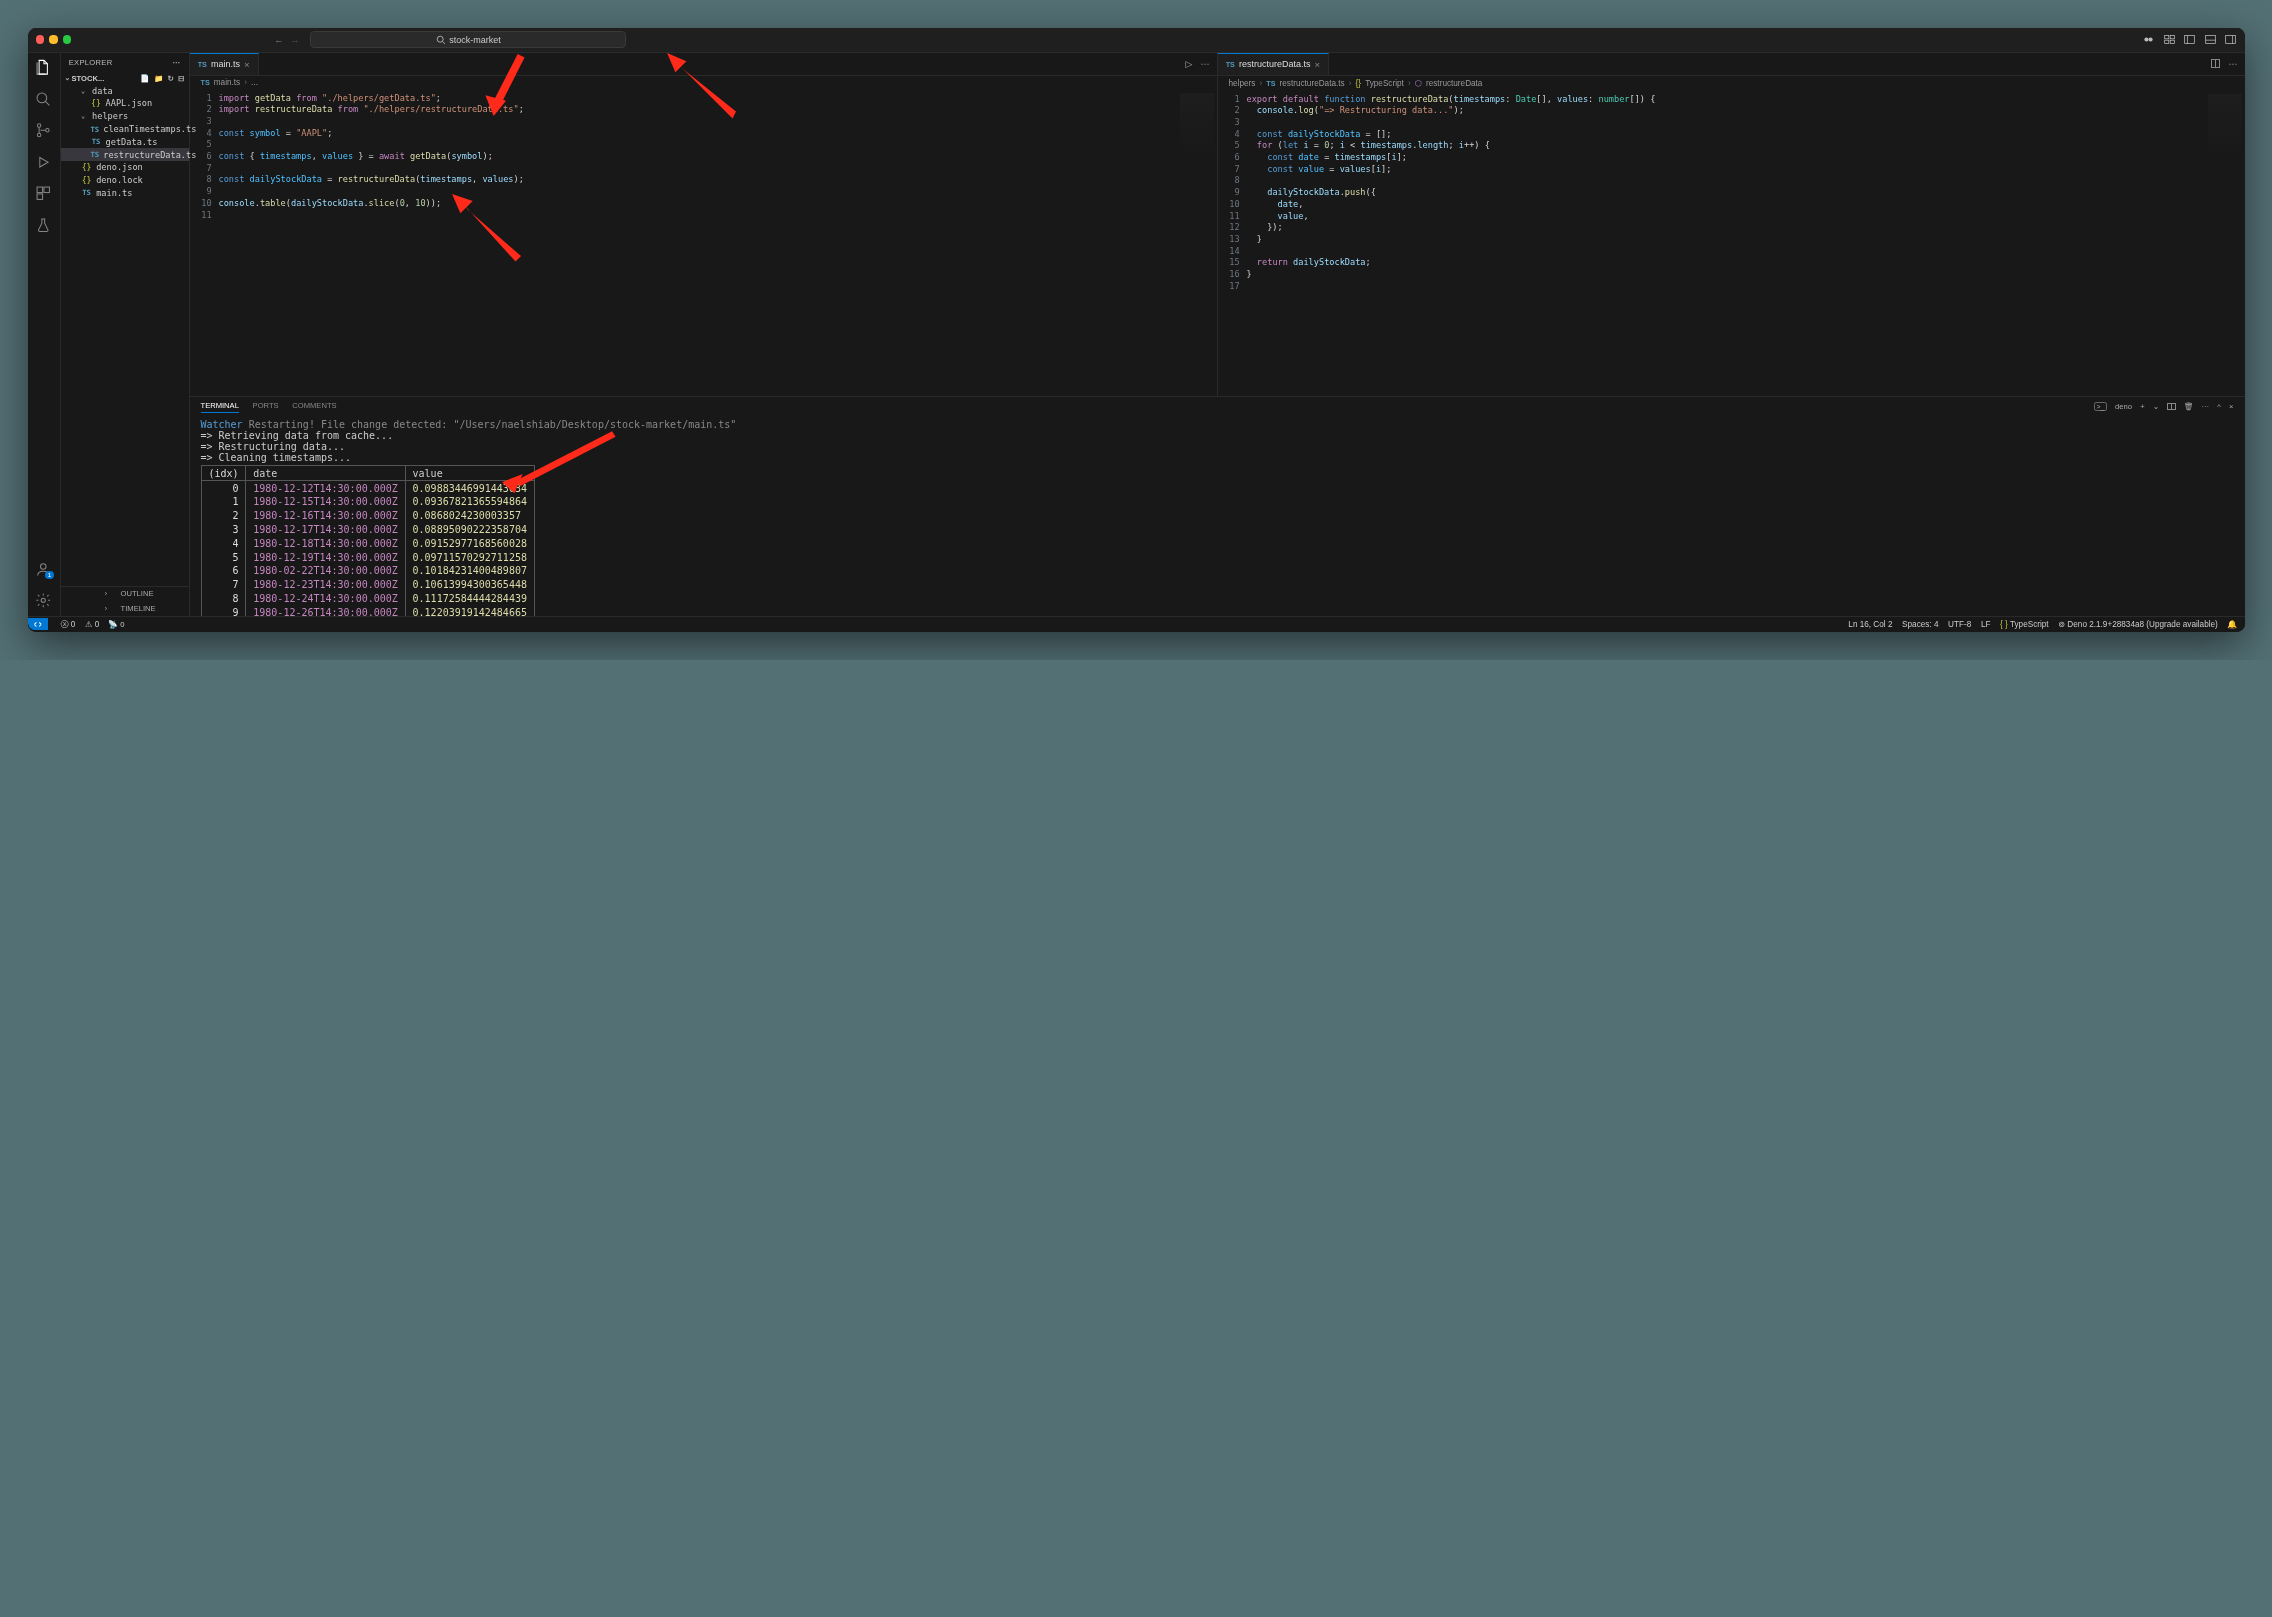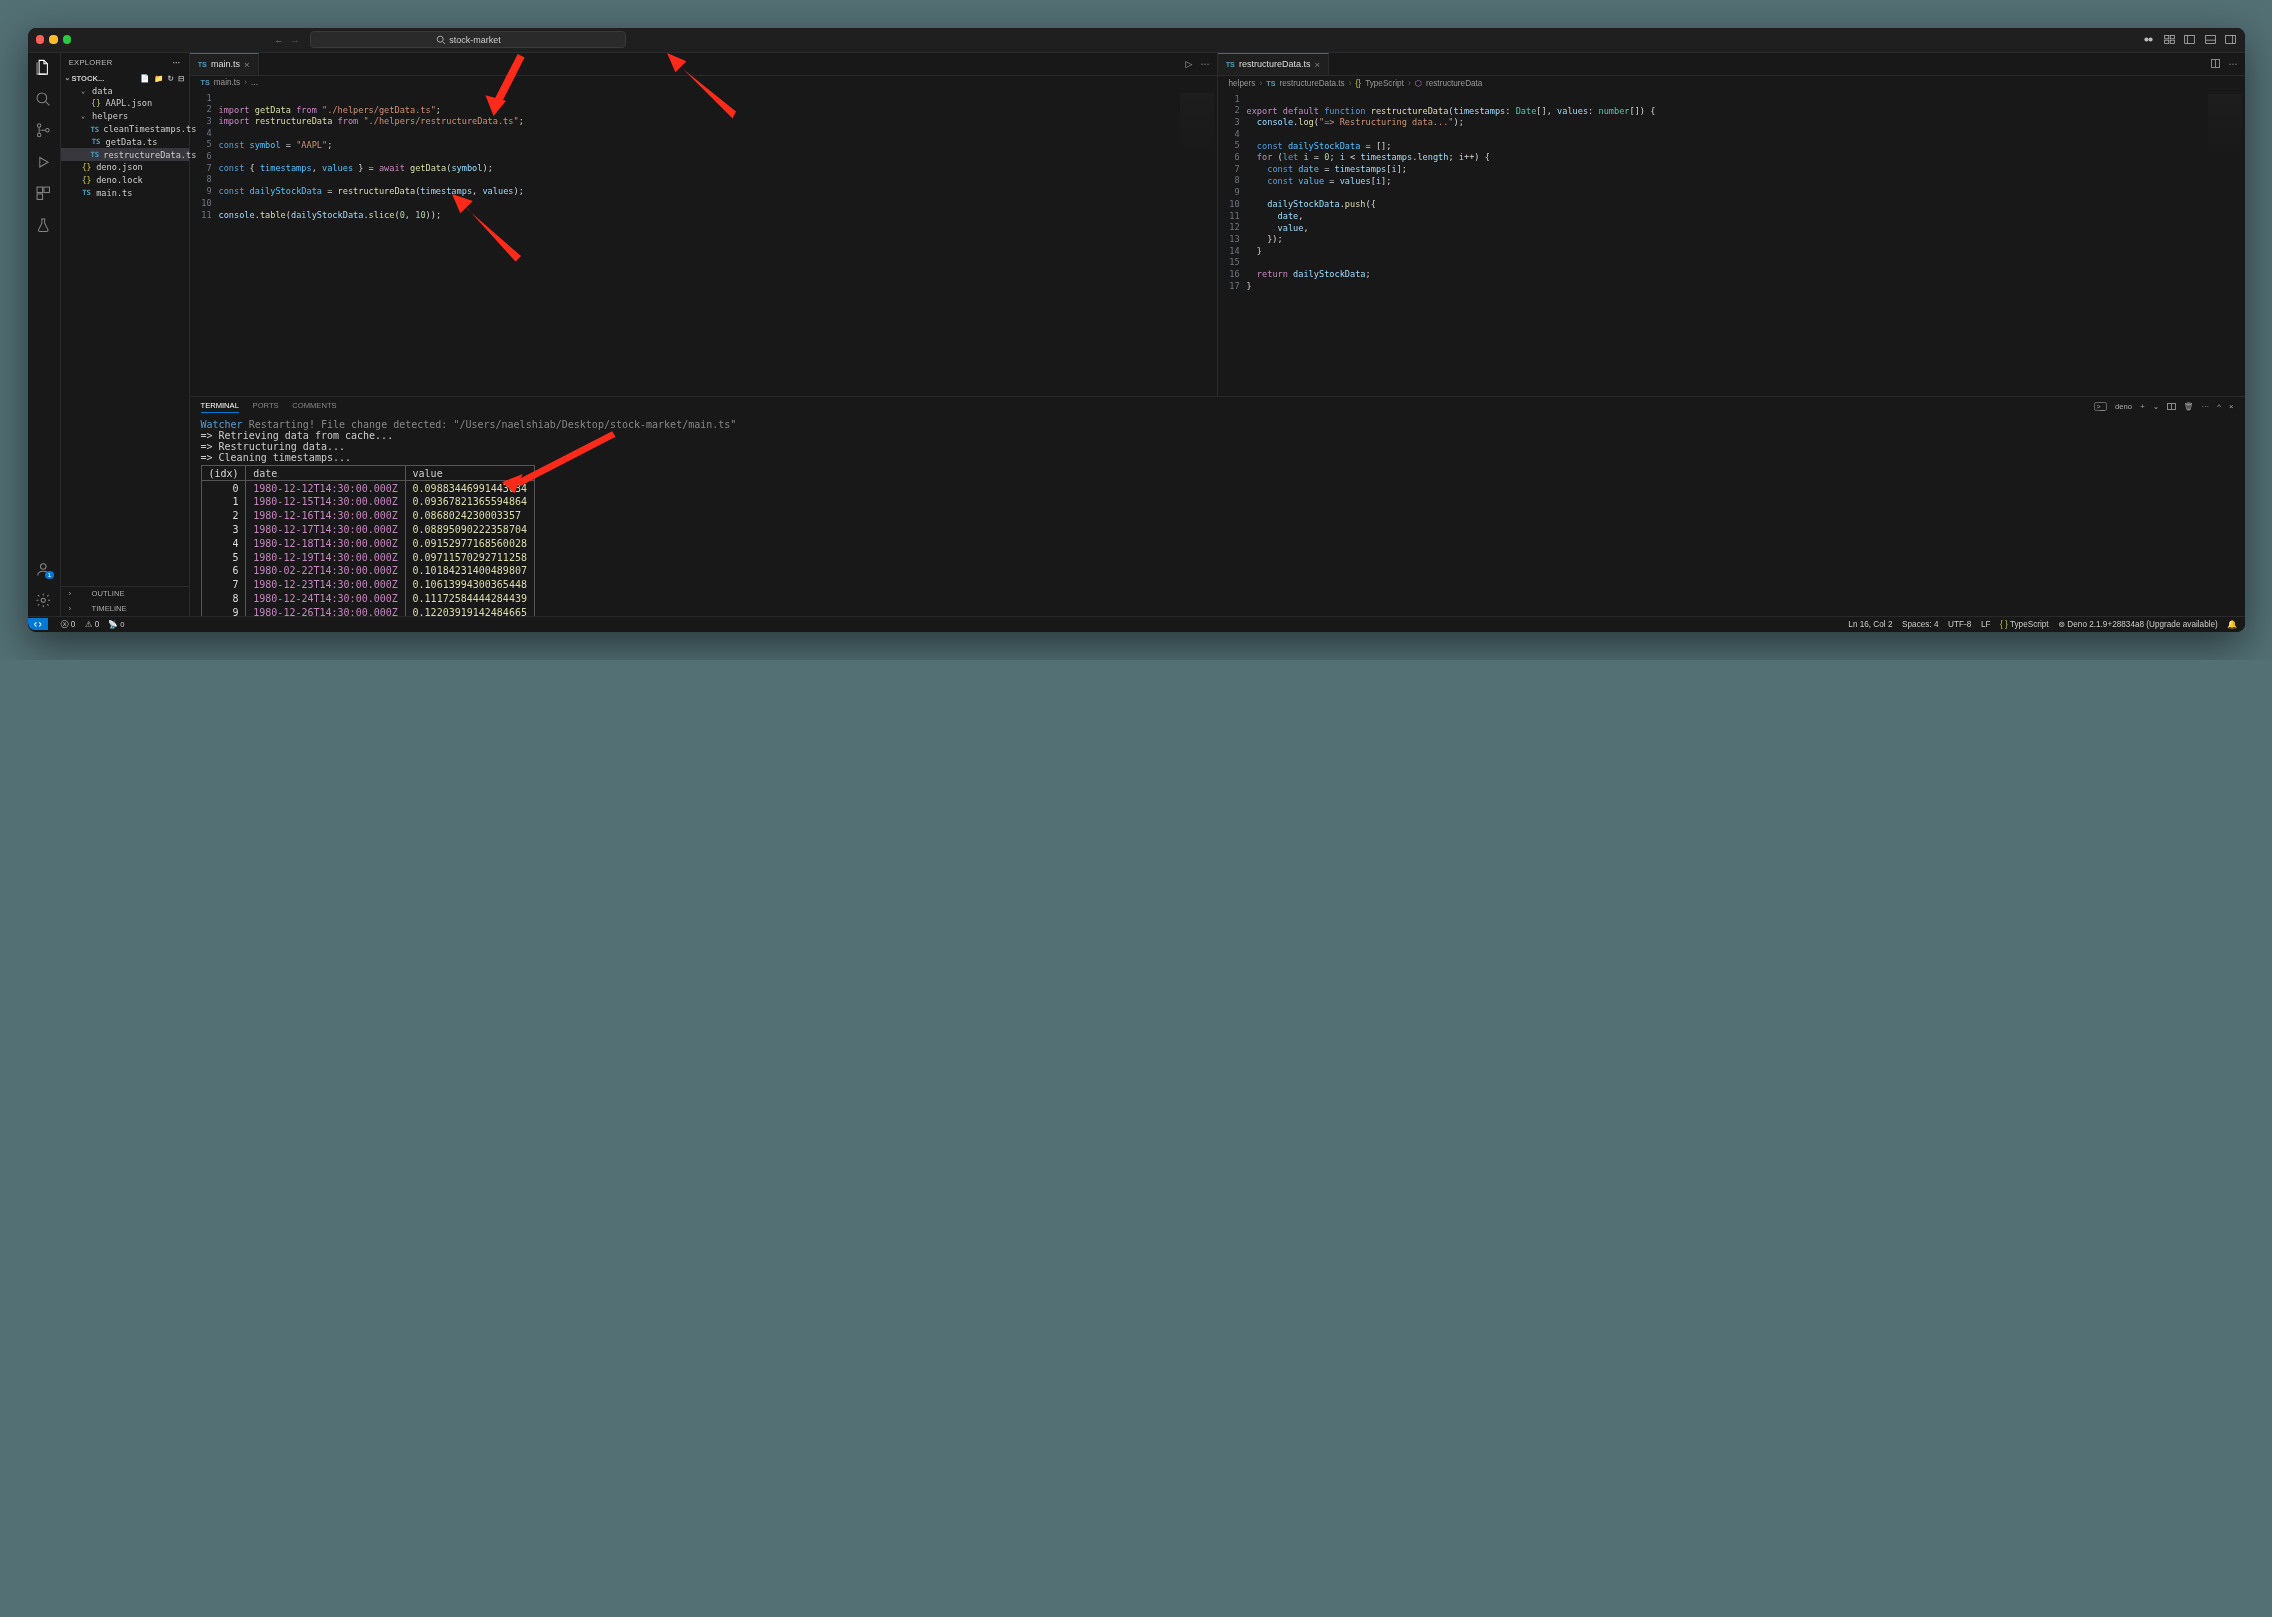--- a/index.html
+++ b/index.html
@@ -104,40 +104,40 @@
   }
   .tree-item.folder { padding-left: 6.9px; }
   .tree-item.nested-1 { padding-left: 20.6px; }
   .tree-item.nested-2 { padding-left: 30px; }
   .tree-item.selected { background:#37373d; }
   .tree-item .icon-slot { width:11px; display:flex; justify-content:center; }
   .chev { color:#aaa; font-size:6.9px; width:6.9px; }
   .ts-badge { color:#519aba; font-weight:bold; font-size:7.2px;}
   .json-badge { color:#cbcb41; font-size:8.2px;}
   .sidebar-bottom { margin-top:auto; border-top:0.7px solid #2a2a2a; }
-  .sidebar-bottom .sec { padding:2.7px 8.2px; font-size:7.6px; color:#aaa; display:flex; gap:16px; align-items:center;}
+  .sidebar-bottom .sec { padding:2.7px 8.2px; font-size:7.6px; color:#aaa; display:flex; gap:9px; align-items:center;margin-left:36px;}
 
   
   .editors { flex:1; display:flex; flex-direction:column; }
   .editor-row { display:flex; flex:1; min-height:0; }
   .editor-pane { flex:1; display:flex; flex-direction:column; min-width:0; border-right:0.7px solid #2a2a2a; position:relative;}
   .editor-pane:last-child { border-right:none;}
   .tabs { display:flex; background:#181818; height:23px; border-bottom:0.7px solid #2a2a2a; align-items:stretch;}
   .tab {
     display:flex; align-items:center; gap:4.1px; padding:0 8.2px;
     background:#1f1f1f; border-right:0.7px solid #2a2a2a; font-size:9px; color:#ddd;
   }
   .tab .close { color:#888; font-size:9.6px;}
   .tab.active { background:#1f1f1f; border-top:0.7px solid #0078d4; }
   .tab-actions { margin-left:auto; display:flex; align-items:center; gap:8.2px; padding:0 6.9px; color:#aaa;}
   .breadcrumbs { display:flex; gap:4.1px; padding:2.7px 11px; font-size:8.2px; color:#999; align-items:center;}
   .breadcrumbs .sep {color:#666;}
   .code-area { flex:1; overflow:hidden; display:flex; position:relative;}
   .gutter { width:29px; text-align:right; padding:2.7px 6.9px 0 0; color:#6e7681; font-family:Menlo,Consolas,monospace; font-size:8.6px; line-height:11.7px;}
-  .code { flex:1; font-family:Menlo,Consolas,monospace; font-size:8.6px; line-height:11.7px; padding-top:2.7px; white-space:pre; color:#d4d4d4;margin-top:12px;}
+  .code { flex:1; font-family:Menlo,Consolas,monospace; font-size:8.6px; line-height:11.7px; padding-top:2.7px; white-space:pre; color:#d4d4d4;}
   .minimap { position:absolute; right:2.7px; top:2.7px; width:34px; height:62px; background:linear-gradient(#2a2a2a 0%, transparent 100%); opacity:0.3;}
 
   
   .kw { color:#c586c0;}
   .fn { color:#dcdcaa;}
   .st { color:#ce9178;}
   .id { color:#9cdcfe;}
   .ty { color:#4ec9b0;}
   .nm { color:#b5cea8;}
   .va { color:#569cd6;}

